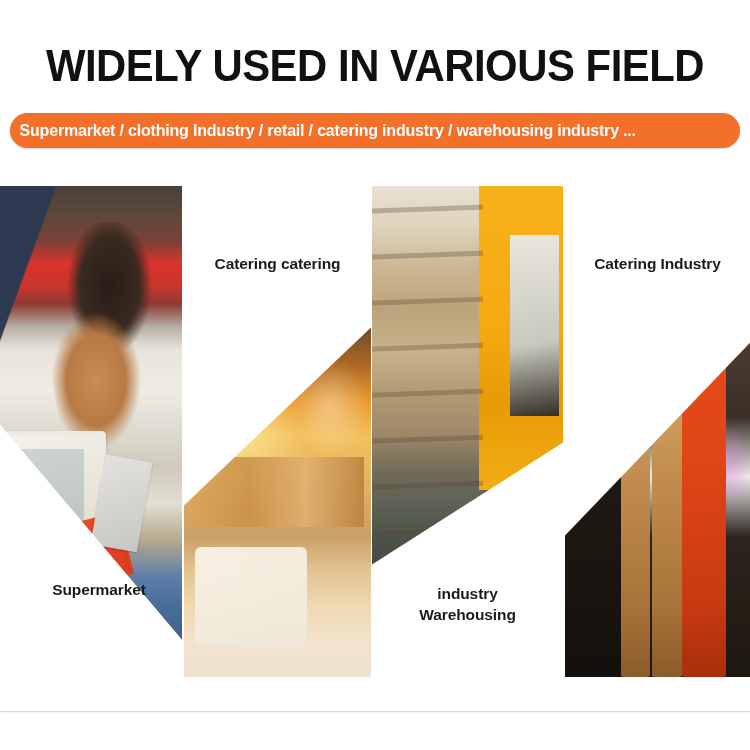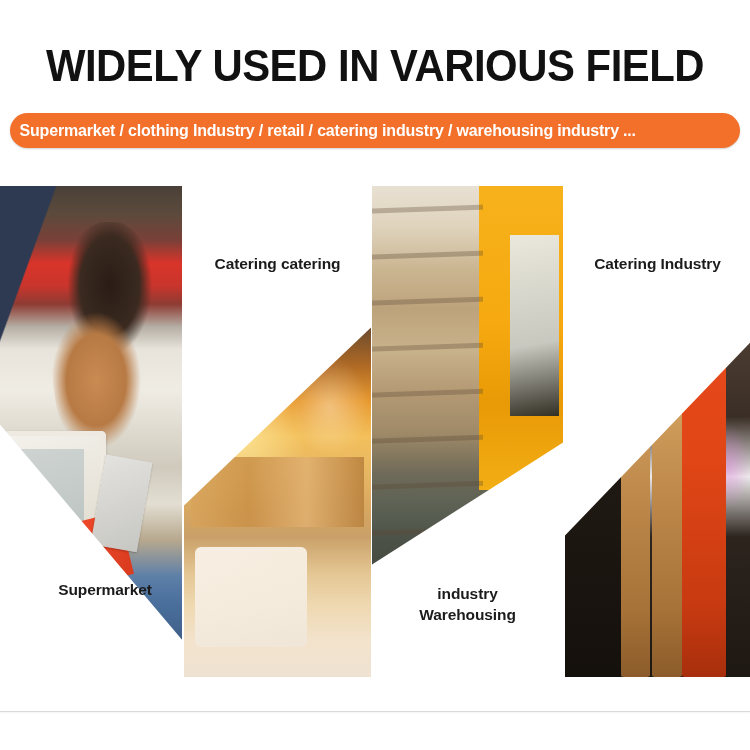--- a/index.html
+++ b/index.html
@@ -200,21 +200,21 @@
     left: 54%;
     top: 60%;
     width: 26%;
     height: 20%;
     background: linear-gradient(150deg, #e3e2de, #c6c6c2);
     transform: rotate(10deg);
     z-index: 4;
     box-shadow: 0 1px 2px rgba(0,0,0,0.25);
   }
   #label-supermarket {
-    left: 14px;
+    left: 8px;
     top: 408px;
     width: 182px;
   }
 
   
   #panel-catering {
     left: 184px;
     top: 4px;
     width: 187px;
     height: 501px;

